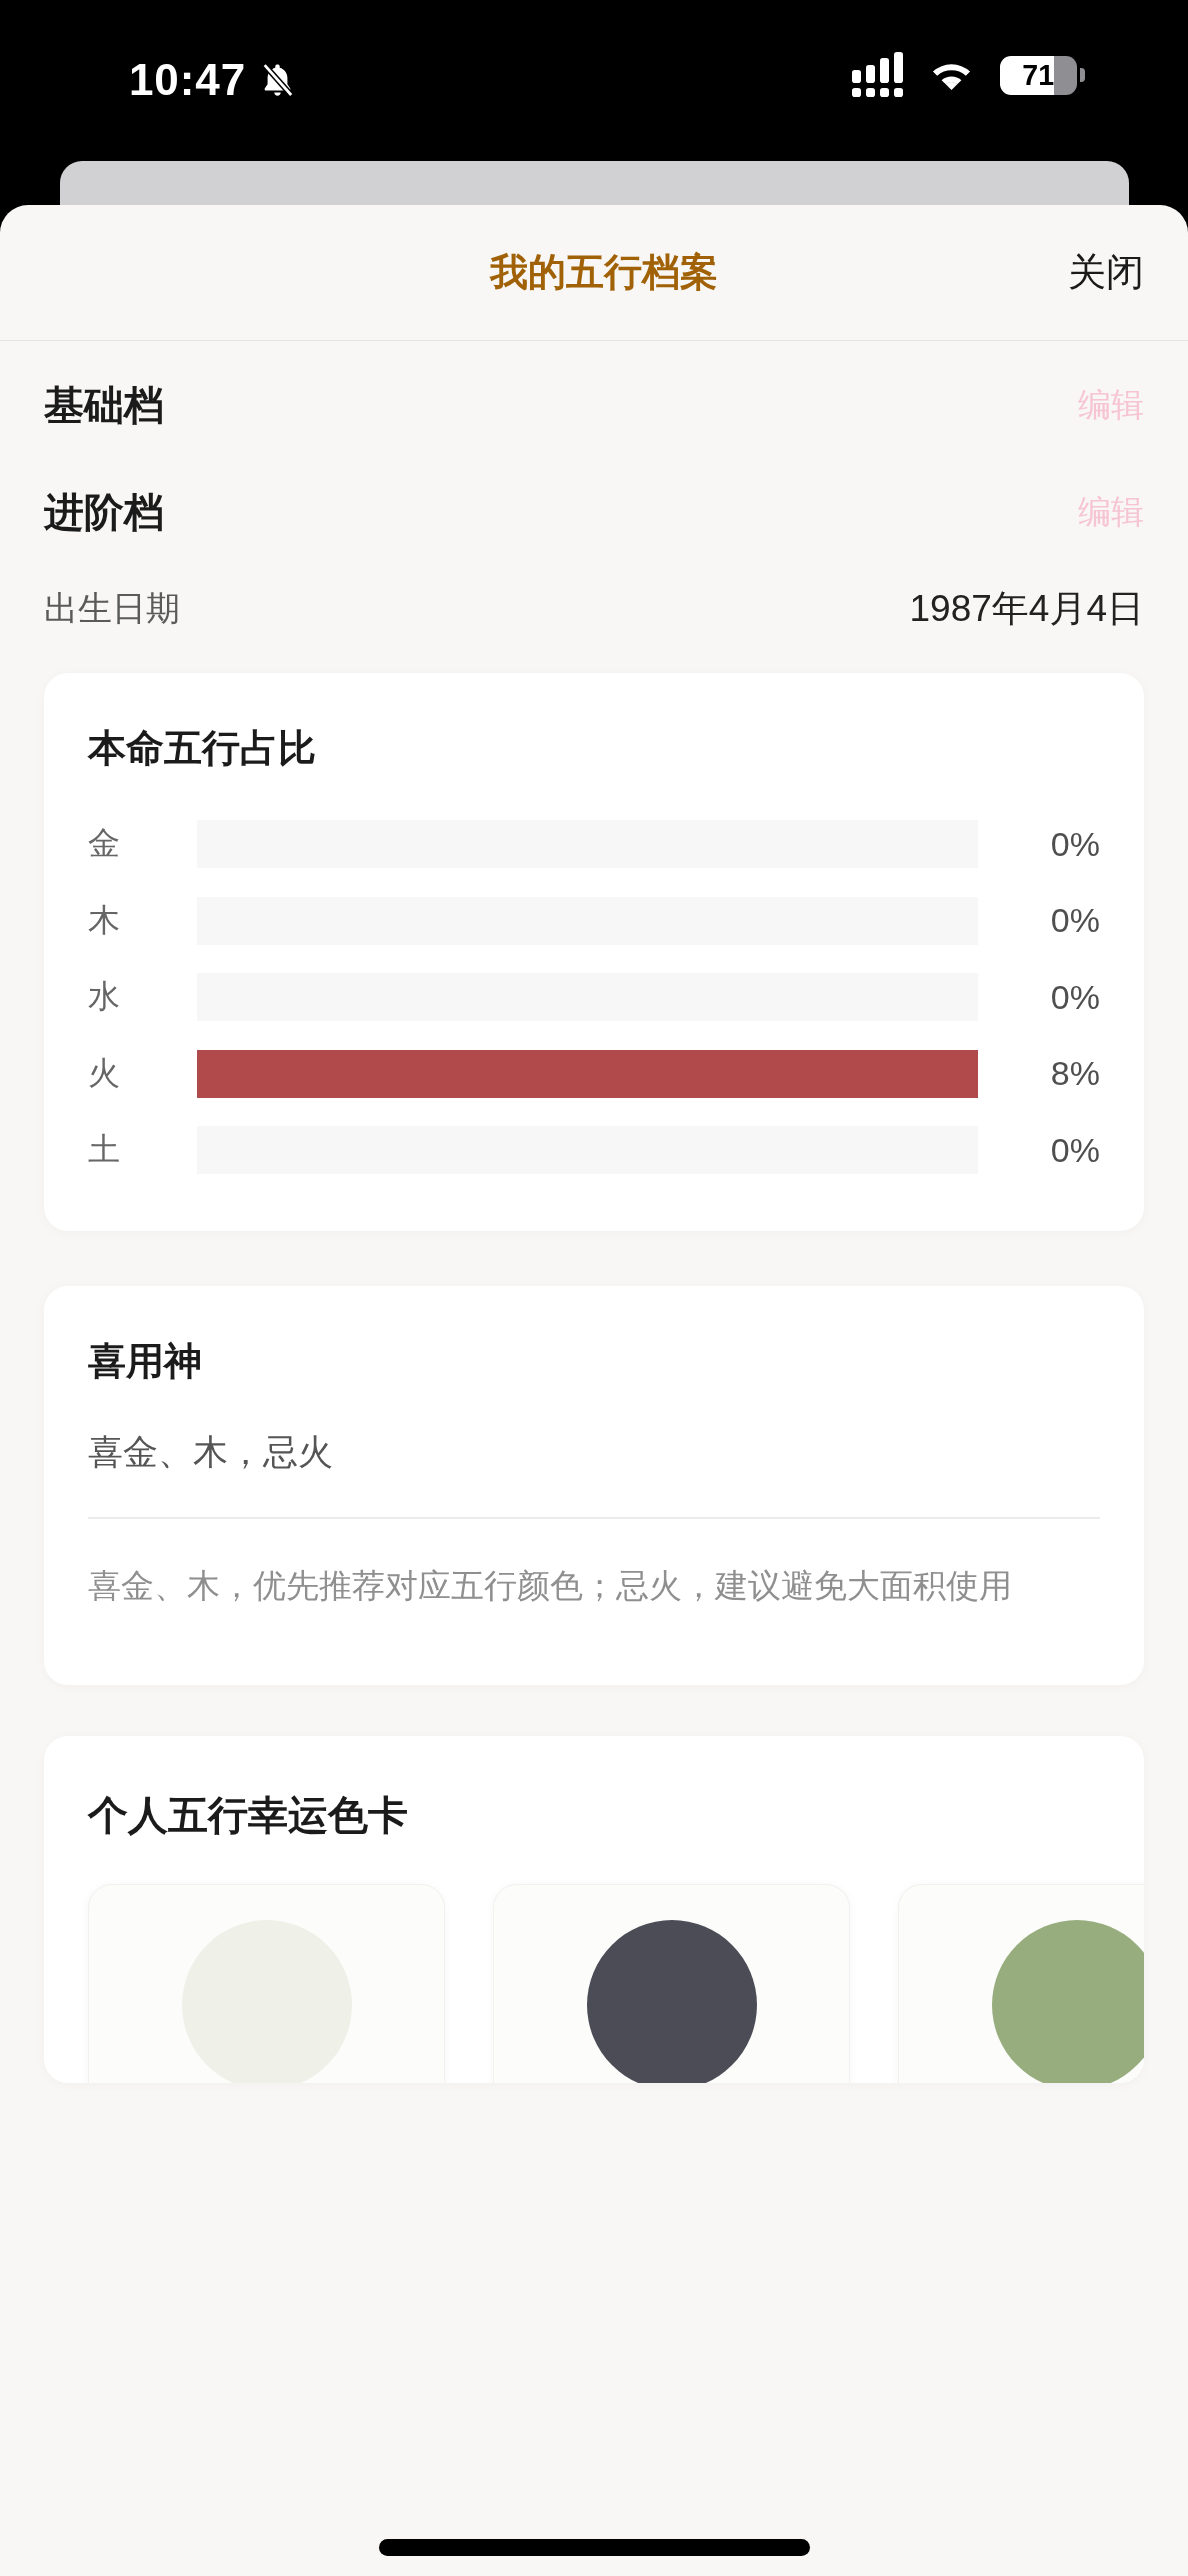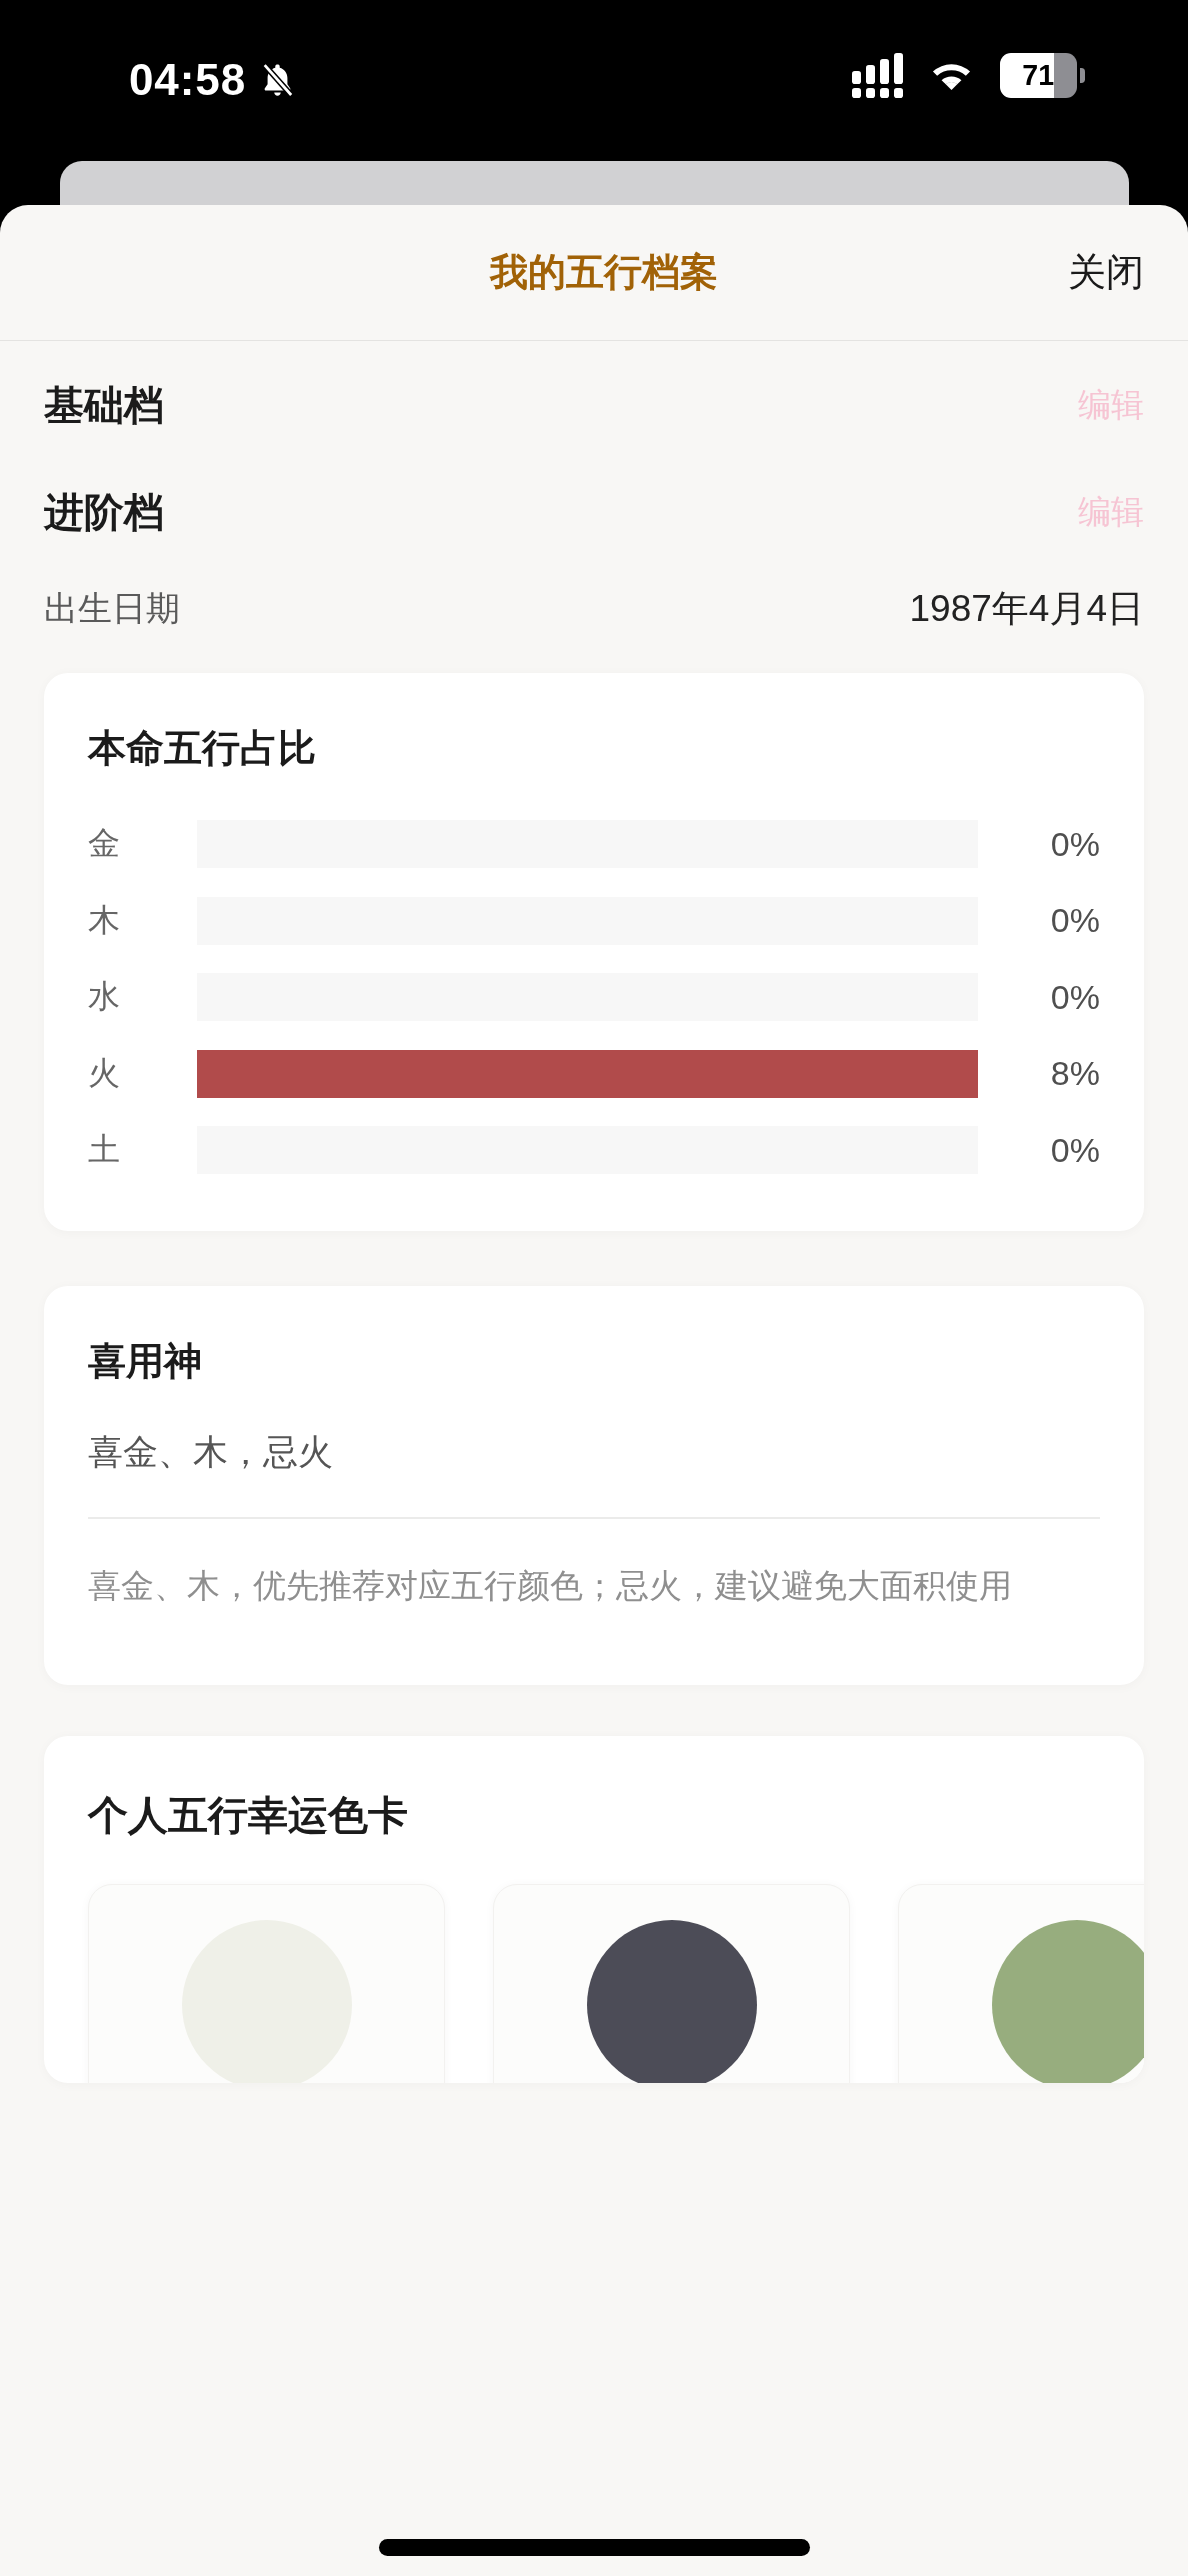--- a/index.html
+++ b/index.html
@@ -12,21 +12,21 @@
   .status-bar{position:absolute;top:0;left:0;width:1188px;height:147px;color:#fff;}
   .sb-left{position:absolute;left:129px;top:55px;display:flex;align-items:center;gap:11px;}
   .sb-time{font-size:44px;font-weight:700;letter-spacing:0.9px;}
   .sb-bell{width:41px;height:41px;margin-top:1.8px;}
   .sb-right{position:absolute;right:103px;top:53px;display:flex;align-items:center;gap:22px;}
   .cell-icon{display:flex;align-items:flex-end;gap:4.6px;height:44px;}
   .cell-col{display:flex;flex-direction:column;justify-content:flex-end;gap:4.6px;align-items:center;}
   .cell-bar{width:9.2px;background:#fff;border-radius:2.8px;}
   .cell-dot{width:9.2px;height:9.2px;background:#fff;border-radius:2.8px;}
   .wifi-icon{width:53px;height:41px;}
-  .battery{position:relative;width:77px;height:45px;border-radius:11px;background:#8e8e93;overflow:hidden;}
+  .battery{position:relative;width:77px;height:39px;border-radius:11px;background:#8e8e93;overflow:hidden;}
   .battery-fill{position:absolute;left:0;top:0;bottom:0;background:#fff;border-radius:11px 0 0 11px;}
   .battery-num{position:absolute;inset:0;display:flex;align-items:center;justify-content:center;
     font-size:28.6px;font-weight:700;color:#000;z-index:2;}
   .battery-cap{width:5.5px;height:14.7px;background:#8e8e93;border-radius:0 3.7px 3.7px 0;margin-left:2.8px;}
   .battery-wrap{display:flex;align-items:center;}
   
   .under-card{position:absolute;top:161px;left:60px;width:1069px;height:74px;
     background:#d1d1d3;border-radius:22px 22px 0 0;}
   .sheet{position:absolute;top:205px;left:0;width:1188px;height:2371px;
     background:#f8f7f5;border-radius:28px 28px 0 0;overflow:hidden;}
@@ -72,21 +72,21 @@
     box-shadow:0 1.8px 9.2px rgba(0,0,0,0.04);display:flex;justify-content:center;flex-shrink:0;}
   .swatch-circle{width:170px;height:170px;border-radius:50%;margin-top:35px;}
   
   .home-indicator{position:absolute;left:379px;bottom:20px;width:431px;height:16.6px;border-radius:9.2px;background:#000;z-index:50;}
 </style>
 </head>
 <body>
 
 <div class="status-bar">
   <div class="sb-left">
-    <span class="sb-time">04:58</span>
+    <span class="sb-time">10:47</span>
     <svg class="sb-bell" viewBox="0 0 24 24">
       <path fill="#fff" d="M12 2.5c-.7 0-1.3.6-1.3 1.3v.8C8 5.3 6.2 7.7 6.2 10.6v3.6L4.6 16.5c-.4.6 0 1.4.7 1.4h13.4c.7 0 1.1-.8.7-1.4l-1.6-2.3v-3.6c0-2.9-1.8-5.3-4.5-6v-.8c0-.7-.6-1.3-1.3-1.3z"></path>
       <path fill="#fff" d="M10.1 19h3.8c0 1-.9 1.9-1.9 1.9s-1.9-.9-1.9-1.9z"></path>
       <line x1="4.5" y1="3" x2="20" y2="20.5" stroke="#000" stroke-width="3.4"></line>
       <line x1="4.5" y1="3" x2="20" y2="20.5" stroke="#fff" stroke-width="1.6"></line>
     </svg>
   </div>
   <div class="sb-right">
     <div class="cell-icon">
       <div class="cell-col">

